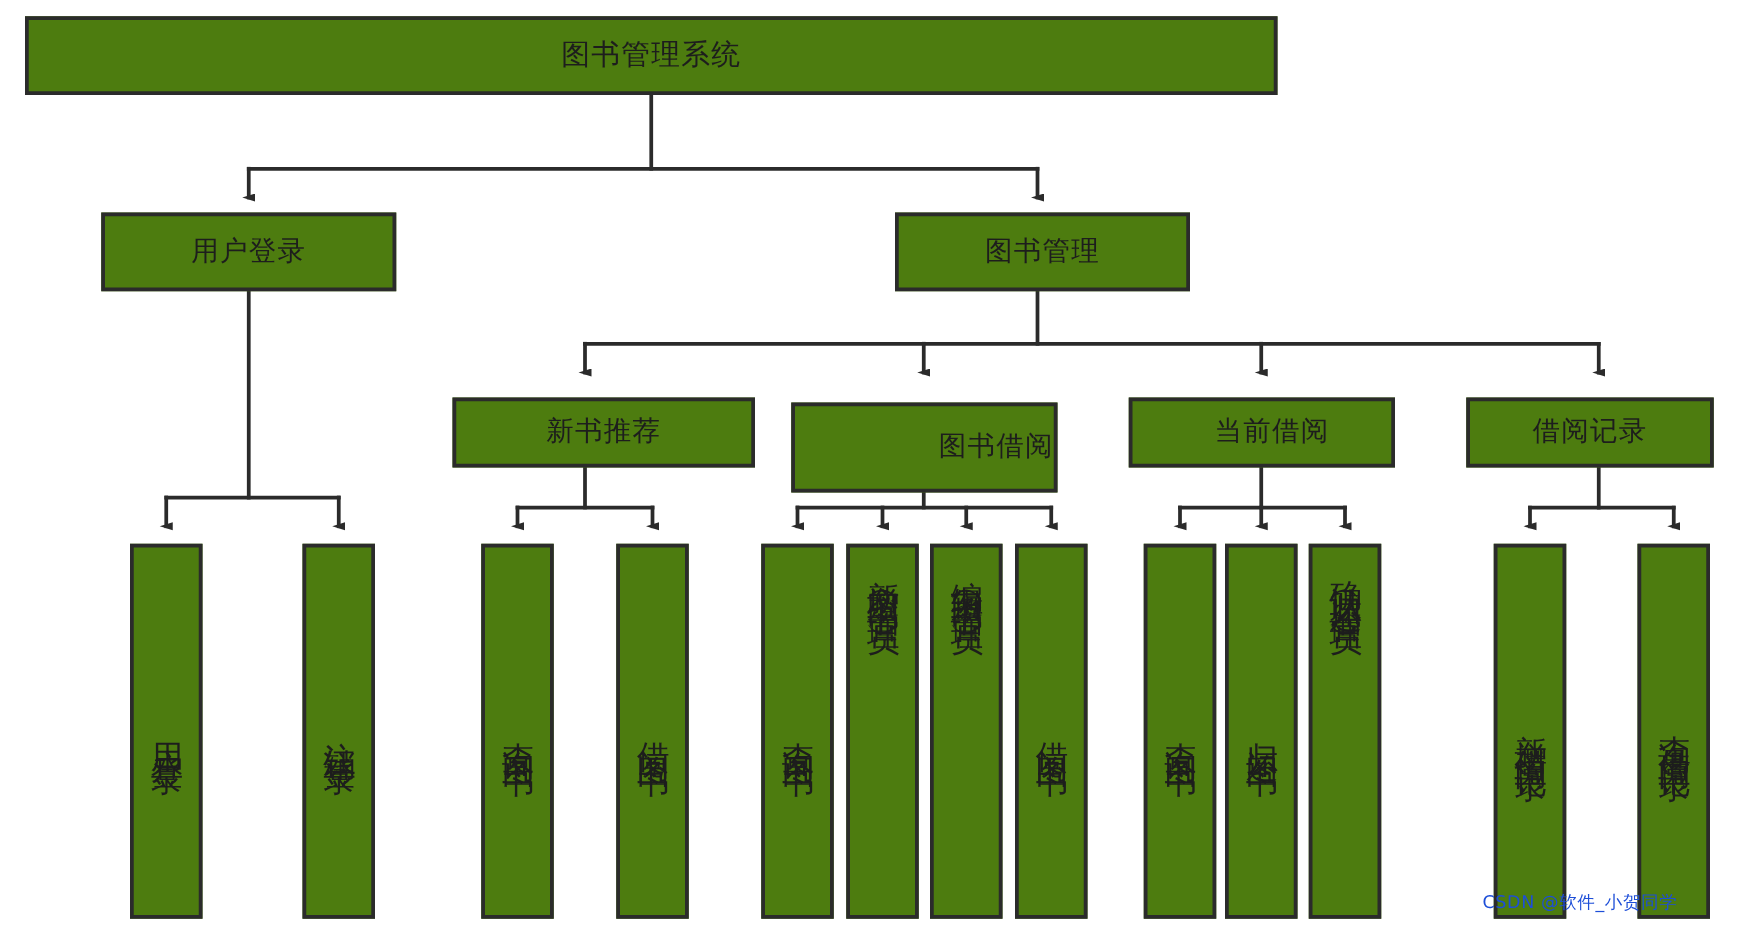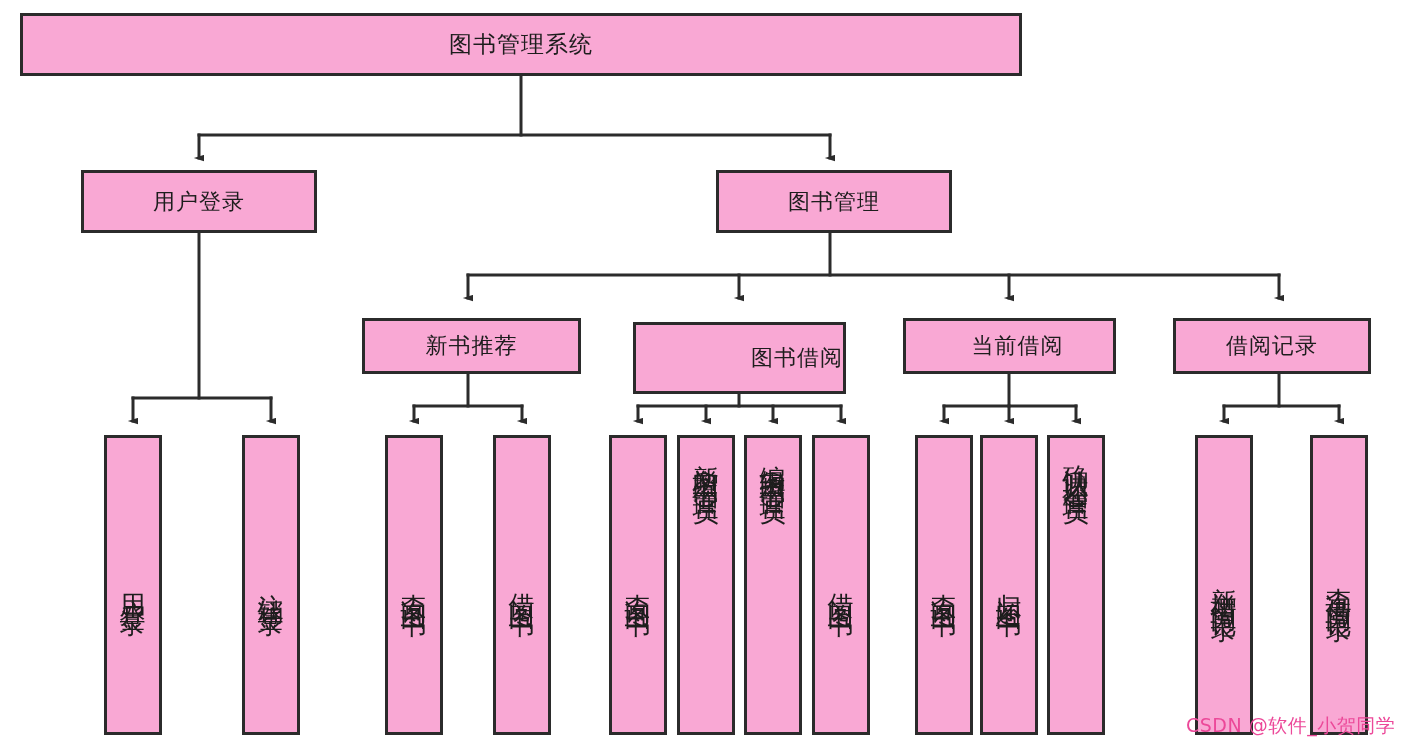--- a/index.html
+++ b/index.html
@@ -22,21 +22,21 @@
     position: absolute;
     left: 0;
     top: 0;
     width: 1405px;
     height: 747px;
     pointer-events: none;
   }
   .node {
     position: absolute;
     box-sizing: border-box;
-    background: #f9a8d4;
+    background: #4d7c0f;
     border: 3px solid #2b2b2b;
     display: flex;
     align-items: center;
     justify-content: center;
     color: #1d1d1d;
   }
   .node .lbl {
     display: block;
     text-align: center;
     line-height: 1.0;
@@ -66,22 +66,22 @@
   .node.v.tall {
     align-items: flex-start;
   }
   .node.v.tall .lbl {
     letter-spacing: 5px;
   }
   .watermark {
     position: absolute;
     left: 1186px;
     top: 713px;
-    font-size: 19px;
-    color: #ec4899;
+    font-size: 14px;
+    color: #1d4ed8;
     white-space: nowrap;
     letter-spacing: 0.5px;
   }
 </style>
 </head>
 <body>
 
 <div id="canvas">
 
   <svg class="wires" viewBox="0 0 1405 747" xmlns="http://www.w3.org/2000/svg">
@@ -138,21 +138,21 @@
     <span class="lbl">图书管理系统</span>
   </div>
 
   <div class="node h" style="left:81px; top:170px; width:236px; height:63px;">
     <span class="lbl">用户登录</span>
   </div>
   <div class="node h" style="left:716px; top:170px; width:236px; height:63px;">
     <span class="lbl">图书管理</span>
   </div>
 
-  <div class="node h" style="left:362px; top:318px; width:219px; height:56px;">
+  <div class="node h" style="left:362px; top:318px; width:242px; height:56px;">
     <span class="lbl">新书推荐</span>
   </div>
   <div class="node h" style="left:633px; top:322px; width:213px; height:72px;justify-content:flex-end;">
     <span class="lbl">图书借阅</span>
   </div>
   <div class="node h" style="left:903px; top:318px; width:213px; height:56px;padding-left:16px;">
     <span class="lbl">当前借阅</span>
   </div>
   <div class="node h" style="left:1173px; top:318px; width:198px; height:56px;">
     <span class="lbl">借阅记录</span>

